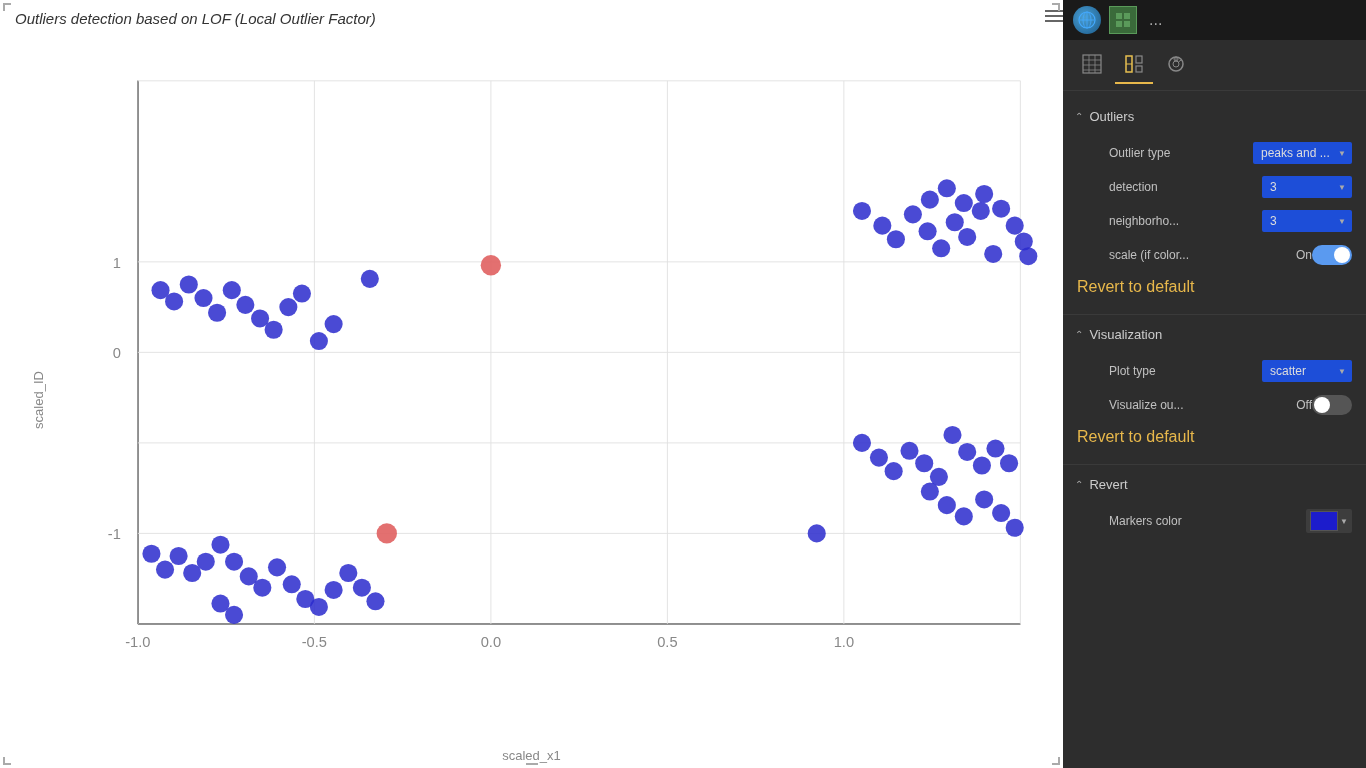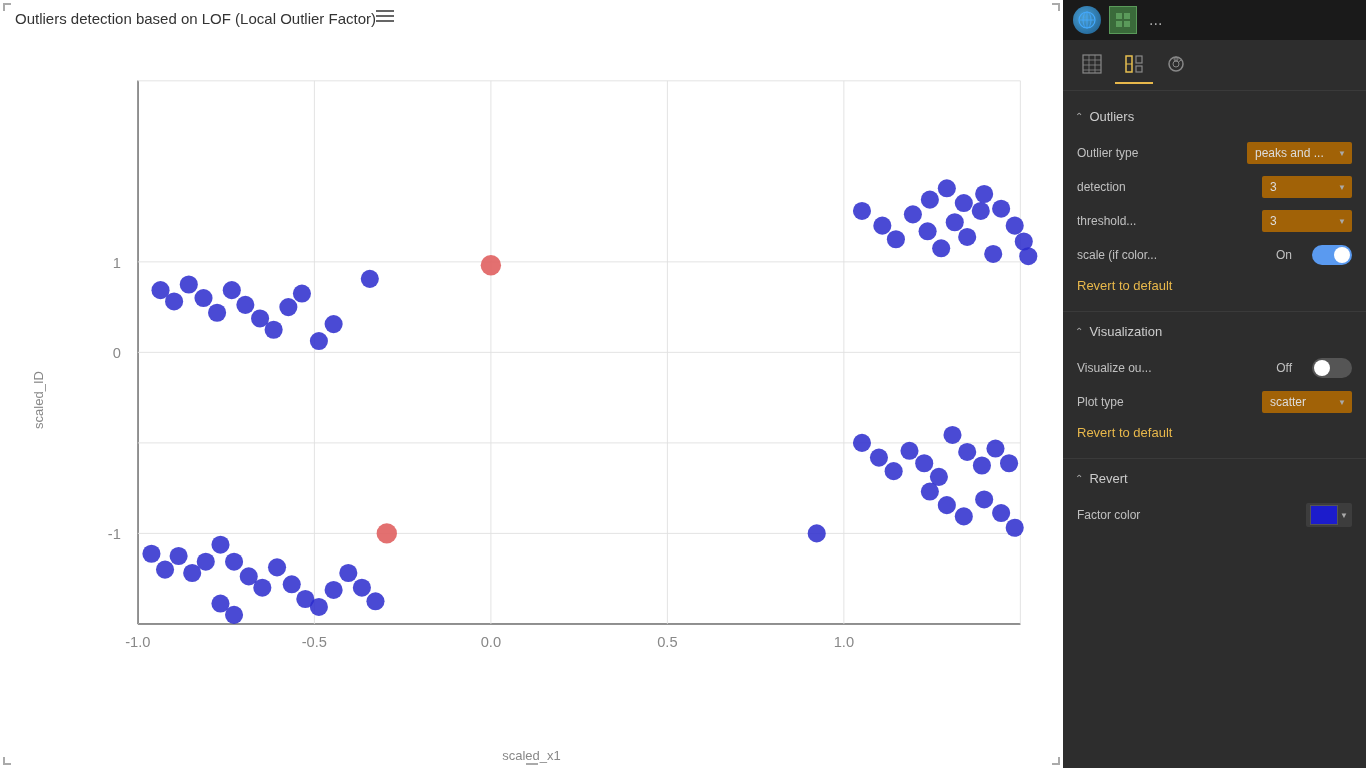--- a/index.html
+++ b/index.html
@@ -18,22 +18,23 @@
       height: 768px;
       background: #ffffff;
       position: relative;
       display: flex;
       flex-direction: column;
     }
 
     .chart-header {
       padding: 10px 0 5px 15px;
       display: flex;
-      justify-content: flex-start;
+      justify-content: space-between;
       align-items: flex-start;
+      font-style: italic;
     }
 
     .chart-title {
       font-size: 15px;
       color: #333;
       font-weight: 400;
     }
 
     .chart-header-icons {
       display: flex;
@@ -164,38 +165,39 @@
     .section-body {
       padding: 4px 0;
     }
 
     .setting-row {
       display: flex;
       align-items: center;
       justify-content: flex-start;
       padding: 5px 14px;
       min-height: 34px;
+      margin-left: 32px;
     }
 
     .setting-label {
       color: #c0c0c0;
       font-size: 12px;
       flex: 1;
     }
 
     .setting-control {
       flex-shrink: 0;
     }
 
     .dropdown-select {
-      background: #a16207;
+      background: #1d4ed8;
       border: none;
       color: #ddd;
       font-size: 12px;
-      padding: 4px 28px 4px 8px;
+      padding: 4px 22px 4px 8px;
       appearance: none;
       -webkit-appearance: none;
       cursor: pointer;
       min-width: 90px;
       position: relative;
       border-radius: 2px;
     }
 
     .dropdown-wrapper {
       position: relative;
@@ -209,21 +211,21 @@
       position: absolute;
       right: 6px;
       top: 50%;
       transform: translateY(-50%);
       pointer-events: none;
     }
 
     .toggle-container {
       display: flex;
       align-items: center;
-      gap: 20px;
+      gap: 0;
     }
 
     .toggle-label {
       color: #c0c0c0;
       font-size: 12px;
     }
 
     .toggle-switch {
       width: 40px;
       height: 20px;
@@ -253,21 +255,21 @@
     .toggle-switch.on .toggle-knob {
       left: 22px;
     }
 
     .toggle-switch.off .toggle-knob {
       left: 2px;
     }
 
     .revert-link {
       color: #e8b84b;
-      font-size: 13px;
+      font-size: 16px;
       padding: 6px 14px 10px 14px;
       cursor: pointer;
       display: block;
     }
 
     .color-swatch {
       width: 28px;
       height: 20px;
       display: inline-block;
       border: 1px solid #555;
@@ -530,21 +532,21 @@
       <div class="setting-row">
         <span class="setting-label">detection</span>
         <div class="setting-control dropdown-wrapper">
           <select class="dropdown-select">
             <option>3</option>
           </select>
         </div>
       </div>
 
       <div class="setting-row">
-        <span class="setting-label">threshold...</span>
+        <span class="setting-label">neighborho...</span>
         <div class="setting-control dropdown-wrapper">
           <select class="dropdown-select">
             <option>3</option>
           </select>
         </div>
       </div>
 
       <div class="setting-row">
         <span class="setting-label">scale (if color...</span>
         <div class="toggle-container">
@@ -560,51 +562,51 @@
 
     <div class="divider-line"></div>
 
     <div class="section-header">
       <span class="chevron">⌃</span>
       <span>Visualization</span>
     </div>
 
     <div class="section-body">
       <div class="setting-row">
+        <span class="setting-label">Plot type</span>
+        <div class="setting-control dropdown-wrapper">
+          <select class="dropdown-select">
+            <option>scatter</option>
+          </select>
+        </div>
+      </div>
+
+      <div class="setting-row">
         <span class="setting-label">Visualize ou...</span>
         <div class="toggle-container">
           <span class="toggle-label">Off</span>
           <div class="toggle-switch off">
             <div class="toggle-knob"></div>
           </div>
         </div>
       </div>
 
-      <div class="setting-row">
-        <span class="setting-label">Plot type</span>
-        <div class="setting-control dropdown-wrapper">
-          <select class="dropdown-select">
-            <option>scatter</option>
-          </select>
-        </div>
-      </div>
-
       <span class="revert-link">Revert to default</span>
     </div>
 
     <div class="divider-line"></div>
 
     <div class="section-header">
       <span class="chevron">⌃</span>
       <span>Revert</span>
     </div>
 
     <div class="section-body">
       <div class="setting-row">
-        <span class="setting-label">Factor color</span>
+        <span class="setting-label">Markers color</span>
         <div class="color-dropdown setting-control">
           <span class="color-swatch" style="background:#1c1ccc;"></span>
           <span class="color-dropdown-arrow">▼</span>
         </div>
       </div>
     </div>
   </div>
 </div>
 
 </body></html>

